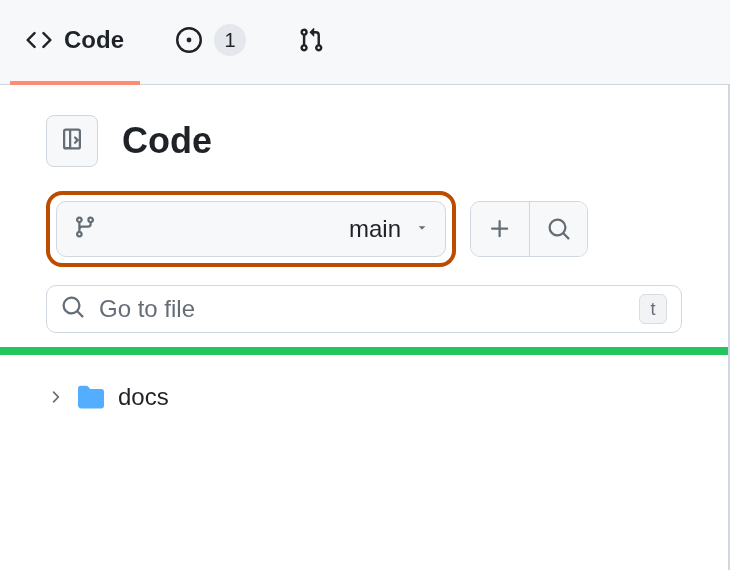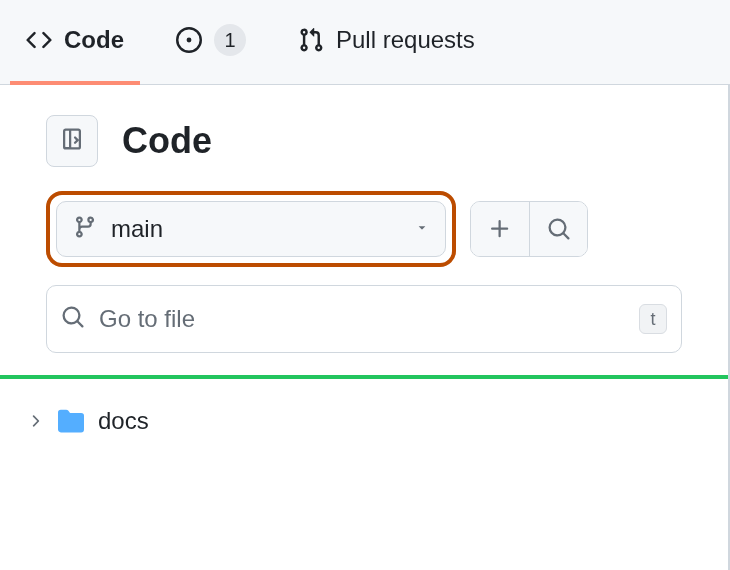--- a/index.html
+++ b/index.html
@@ -77,20 +77,21 @@
     .code-title {
       font-size: 36px;
       font-weight: 600;
       color: #1f2328;
     }
     .controls-row {
       display: flex;
       align-items: center;
       gap: 14px;
       margin-bottom: 18px;
+      text-align: right;
     }
     .branch-select-wrap {
       position: relative;
       padding: 6px;
       border: 4px solid #bc4c00;
       border-radius: 16px;
     }
     .branch-select {
       display: flex;
       align-items: center;
@@ -126,21 +127,21 @@
       cursor: pointer;
       color: #656d76;
     }
     .icon-button + .icon-button {
       border-left: 1px solid #d0d7de;
     }
     .file-search {
       display: flex;
       align-items: center;
       gap: 14px;
-      height: 68px;
+      height: 48px;
       padding: 0 14px;
       background: #ffffff;
       border: 1px solid #d0d7de;
       border-radius: 10px;
       cursor: text;
       margin-bottom: 12px;
     }
     .file-search-placeholder {
       flex: 1;
       font-size: 24px;
@@ -153,26 +154,26 @@
       min-width: 28px;
       height: 30px;
       padding: 0 8px;
       background: #f1f3f5;
       border: 1px solid #d9dde2;
       border-radius: 6px;
       font-size: 18px;
       color: #656d76;
     }
     .file-tree {
-      margin-top: 22px;
+      margin-top: 14px;
       margin-left: -46px;
       margin-right: -46px;
-      border-top: 4px solid #22c55e;
+      border-top: 8px solid #22c55e;
       padding-top: 14px;
-      padding-left: 26px;
+      padding-left: 46px;
     }
     .tree-item {
       display: flex;
       align-items: center;
       gap: 14px;
       padding: 14px 0;
       cursor: pointer;
     }
     .chevron {
       color: #656d76;
@@ -207,21 +208,20 @@
         </svg>
     </span>
     <span class="count-badge">1</span>
   </div>
   <div class="tab-item">
     <span class="tab-icon">
       <svg width="26" height="26" viewBox="0 0 16 16" fill="currentColor">
           <path d="M1.5 3.25a2.25 2.25 0 1 1 3 2.122v5.256a2.251 2.251 0 1 1-1.5 0V5.372A2.25 2.25 0 0 1 1.5 3.25Zm5.677-.177L9.573.677A.25.25 0 0 1 10 .854V2.5h1A2.5 2.5 0 0 1 13.5 5v5.628a2.251 2.251 0 1 1-1.5 0V5a1 1 0 0 0-1-1h-1v1.646a.25.25 0 0 1-.427.177L7.177 3.427a.25.25 0 0 1 0-.354ZM3.75 2.5a.75.75 0 1 0 0 1.5.75.75 0 0 0 0-1.5Zm0 9.5a.75.75 0 1 0 0 1.5.75.75 0 0 0 0-1.5Zm8.25.75a.75.75 0 1 0 1.5 0 .75.75 0 0 0-1.5 0Z"></path>
         </svg>
     </span>
-    <span>Pull requests</span>
   </div>
 </nav>
 
 <div class="main-area">
   <div class="code-header">
     <div class="sidebar-toggle">
       <span>
         <svg width="24" height="24" viewBox="0 0 16 16" fill="#656d76">
             <path d="M2 2.75C2 1.784 2.784 1 3.75 1h8.5c.966 0 1.75.784 1.75 1.75v10.5A1.75 1.75 0 0 1 12.25 15h-8.5A1.75 1.75 0 0 1 2 13.25Zm8 0v10.5h2.25a.25.25 0 0 0 .25-.25V2.75a.25.25 0 0 0-.25-.25H10Zm-6.5 0v10.5c0 .138.112.25.25.25H8.5V2.5H3.75a.25.25 0 0 0-.25.25Zm3 3.75a.75.75 0 0 1 0 1.06L5.31 8.75l1.19 1.19a.75.75 0 1 1-1.06 1.06L3.72 9.28a.75.75 0 0 1 0-1.06L5.44 6.5a.75.75 0 0 1 1.06 0Z" transform="scale(-1,1) translate(-16,0)"></path>
           </svg>

